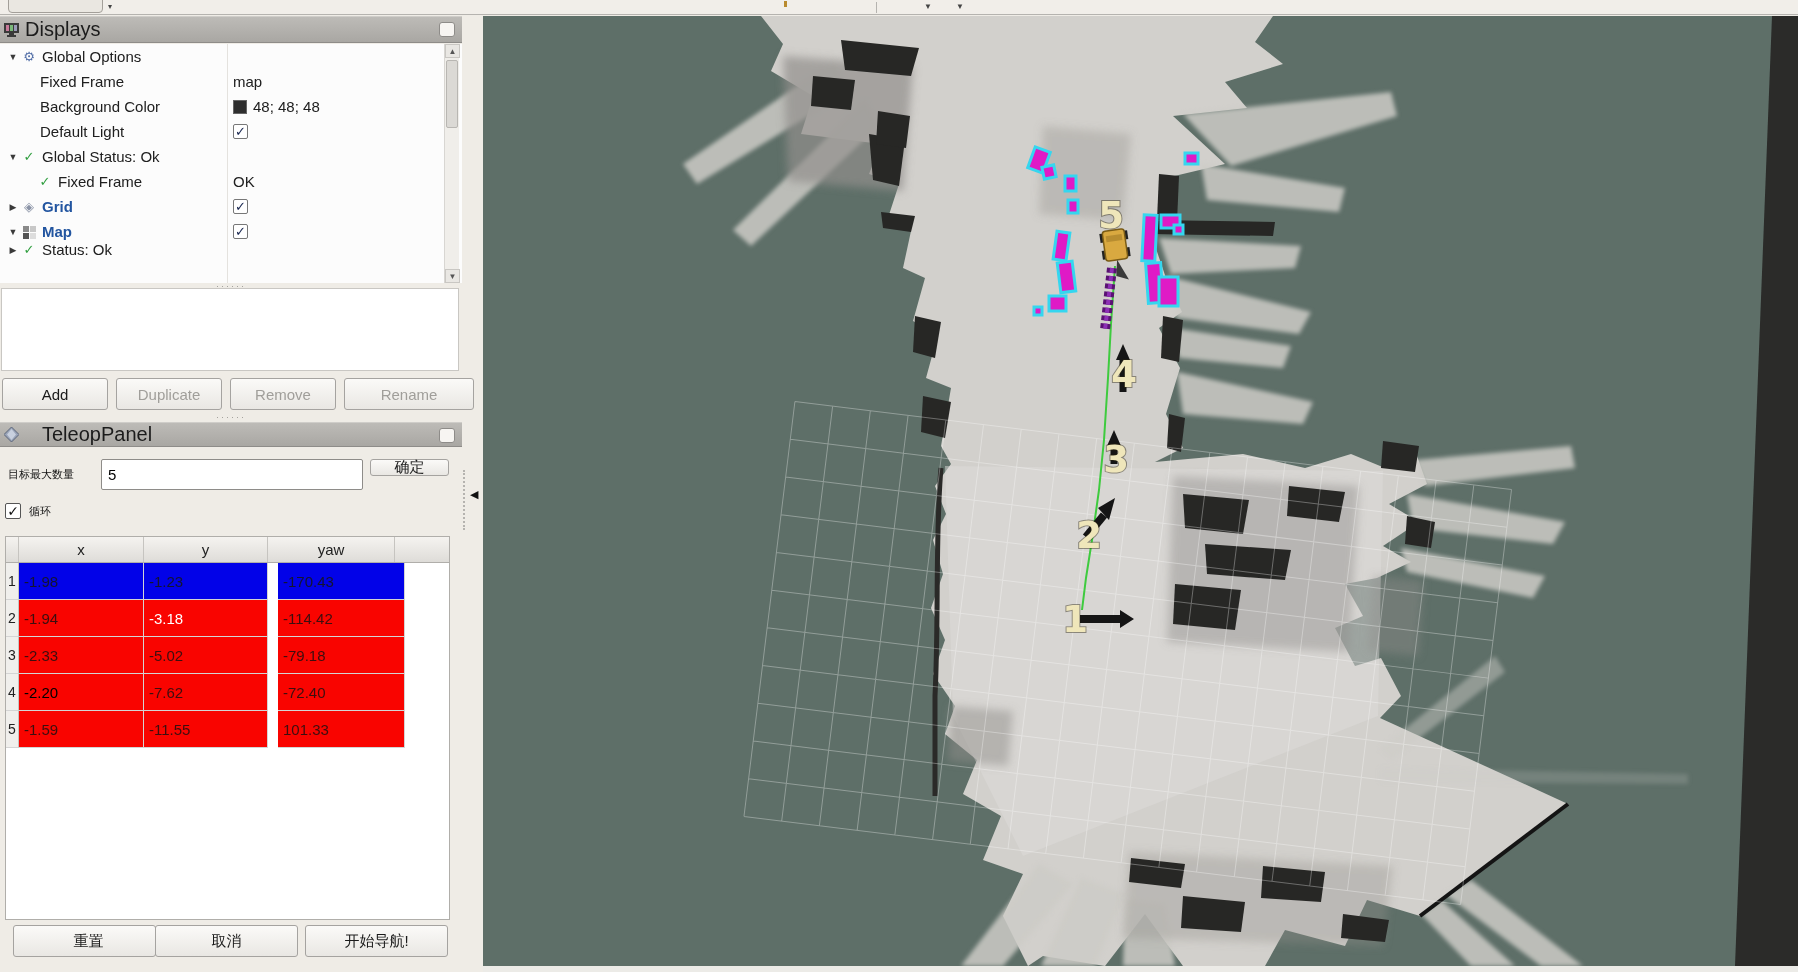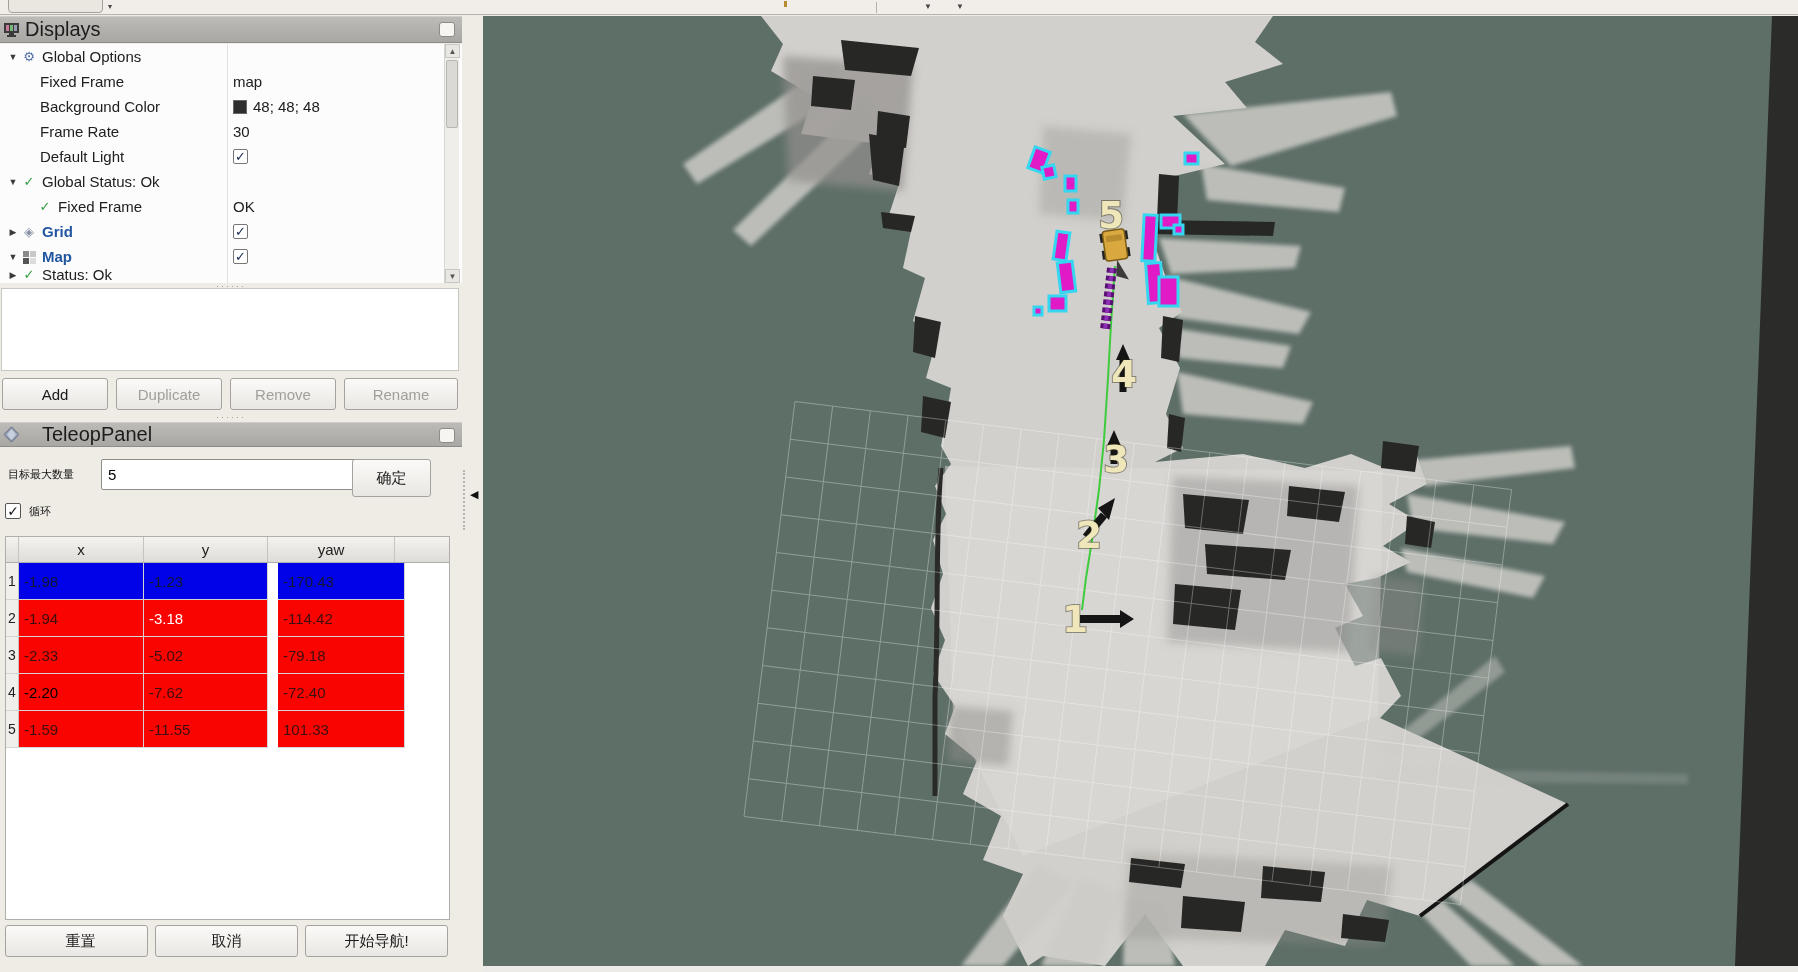--- a/index.html
+++ b/index.html
@@ -68,21 +68,21 @@
     background:linear-gradient(#fbfaf8,#e9e7e3); font-size:15px; color:#1a1a1a;
     display:flex; align-items:center; justify-content:center; }
   .btn.disabled { color:#a09e9a; }
   .disp-btn { top:363px; width:106px; height:32px; }
 
   
   .teleop-label { font-size:11px; color:#111; }
   #max-input { left:101px; top:444px; width:262px; height:31px; background:#fff;
     border:1px solid #8e8c89; border-radius:2px; font-size:15px; padding-left:6px;
     font-family:"Liberation Sans","DejaVu Sans",sans-serif; }
-  #confirm-btn { left:352px; top:444px; width:79px; height:38px; }
+  #confirm-btn { left:370px; top:444px; width:79px; height:17px; }
   #loop-row { left:5px; top:488px; display:flex; align-items:center; }
 
   
   #goal-table { left:5px; top:521px; width:445px; height:384px; background:#fff;
     border:1px solid #b0aeaa; }
   .thead { display:flex; height:26px; background:linear-gradient(#f5f3f0,#dedcd8);
     border-bottom:1px solid #b0aeaa; font-size:15px; color:#222; }
   .thead .corner { width:13px; border-right:1px solid #c6c4c0; }
   .thead .hc { display:flex; align-items:center; justify-content:center;
     border-right:1px solid #c6c4c0; }
@@ -153,25 +153,20 @@
 
     <div class="trow indent1">
       <span class="expander"></span>
       <span class="tlabel">Background Color</span>
       <span class="tvalue">
         <span class="swatch" style="background:#2e2e2e"></span>
         <span>48; 48; 48</span>
       </span>
     </div>
 
-    <div class="trow indent1">
-      <span class="expander"></span>
-      <span class="tlabel">Frame Rate</span>
-      <span class="tvalue">30</span>
-    </div>
 
     <div class="trow indent1">
       <span class="expander"></span>
       <span class="tlabel">Default Light</span>
       <span class="tvalue">
         <span class="cb">✓</span>
       </span>
     </div>
 
     <div class="trow">
@@ -225,21 +220,21 @@
     <div class="sb-arrow" style="bottom:0;">▼</div>
   </div>
 
   <div class="splitter-dots abs" style="top:269px;">······</div>
 
   <div id="desc-box" class="abs"></div>
 
   <div class="btn disp-btn abs" style="left:2px;">Add</div>
   <div class="btn disp-btn disabled abs" style="left:116px;">Duplicate</div>
   <div class="btn disp-btn disabled abs" style="left:230px;">Remove</div>
-  <div class="btn disp-btn disabled abs" style="left:344px; width:114px;">Rename</div>
+  <div class="btn disp-btn disabled abs" style="left:344px; width:130px;">Rename</div>
 
   <div class="splitter-dots abs" style="top:400px;">······</div>
 
   <div class="panel-titlebar abs" style="top:407px; height:25px;gap:17px;">
     <svg width="15" height="15" style="margin-left:4px;">
       <polygon points="7.5,0 15,7.5 7.5,15 0,7.5" fill="#9aa4b8" stroke="#5a6478" stroke-width="1"></polygon>
       <polygon points="7.5,2 12,7.5 7.5,13 3,7.5" fill="#c8d0de"></polygon>
     </svg>
     <span class="panel-title">TeleopPanel</span>
     <span class="float-btn"></span>
@@ -287,21 +282,21 @@
       <div class="cell c-yaw" style="background:#f90400;color:#3c0f0f">-72.40</div>
     </div>
     <div class="trow2 row-red">
       <div class="rnum">5</div>
       <div class="cell c-x" style="background:#f90400;color:#3c0f0f">-1.59</div>
       <div class="cell c-y" style="background:#f90400;color:#3c0f0f">-11.55</div>
       <div class="cell c-yaw" style="background:#f90400;color:#3c0f0f">101.33</div>
     </div>
   </div>
 
-  <div class="btn foot-btn abs" style="left:5px;padding-left:8px;">重置</div>
+  <div class="btn foot-btn abs" style="left:13px;padding-left:8px;">重置</div>
   <div class="btn foot-btn abs" style="left:155px;">取消</div>
   <div class="btn foot-btn abs" style="left:305px;">开始导航!</div>
 
   <div id="v-handle" class="abs"></div>
   <span id="collapse-arrow" class="abs">◀</span>
 </div>
 
 <div id="map-view" class="abs">
 <svg width="1315" height="950" viewBox="0 0 1315 950">
   <defs>

